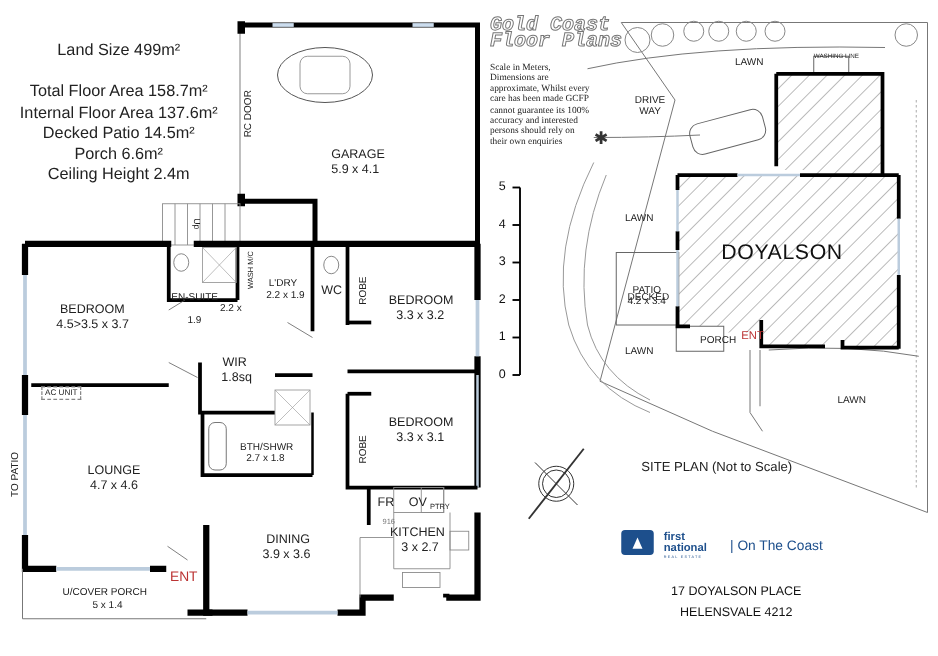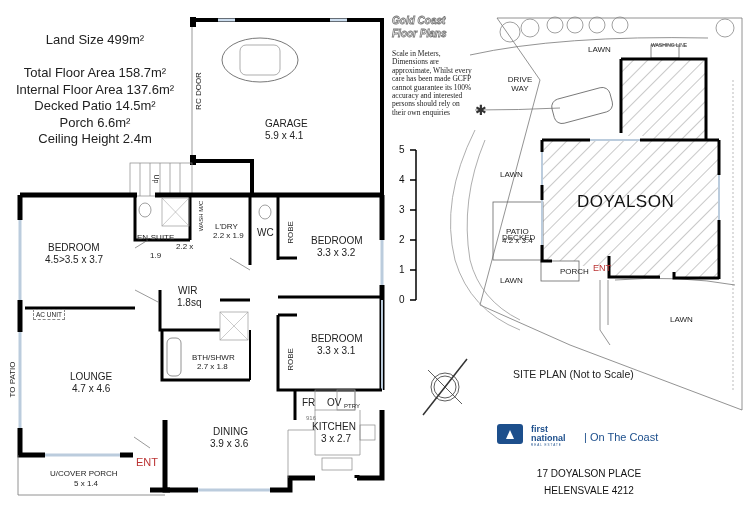--- a/index.html
+++ b/index.html
@@ -4,21 +4,21 @@
 <style>
   html,body{margin:0;padding:0;background:#fff;}
   body{width:750px;height:525px;position:relative;overflow:hidden;font-family:"Liberation Sans",sans-serif;color:#222;}
   .abs{position:absolute;}
   .info{position:absolute;left:0;width:190px;text-align:center;font-size:13px;color:#222;}
   .room-label{position:absolute;text-align:center;font-size:10px;line-height:12px;color:#222;white-space:nowrap;}
   .small{font-size:8px;line-height:9px;}
   .tiny{font-size:6px;}
   .ent{color:#b33;font-size:11px;}
   svg{position:absolute;left:0;top:0;}
-  .gc-title{position:absolute;left:392px;top:14px;font-family:Liberation Sans, sans-serif;font-style:italic;font-weight:bold;font-size:10px;line-height:13px;color:#fff;-webkit-text-stroke:0.8px #777;}
+  .gc-title{position:absolute;left:392px;top:14px;font-family:Liberation Mono, monospace;font-style:italic;font-weight:bold;font-size:16px;line-height:13px;color:#fff;-webkit-text-stroke:0.8px #777;}
   .disclaimer{position:absolute;left:392px;top:50px;width:80px;font-family:"Liberation Serif",serif;font-size:7.5px;line-height:8.4px;color:#222;}
   .residence{position:absolute;left:577px;top:192px;font-size:17px;color:#111;letter-spacing:0.5px;}
   .scale-lbl{position:absolute;font-size:10px;color:#111;}
   .site-plan{position:absolute;left:513px;top:368px;font-size:10.5px;color:#222;}
   .addr{position:absolute;left:484px;width:210px;text-align:center;font-size:10px;color:#111;}
   .fn-logo{position:absolute;left:497px;top:424px;width:26px;height:20px;background:#1d4f8c;border-radius:3px;}
   .fn-text{position:absolute;left:531px;font-weight:bold;color:#1d4f8c;}
 </style>
 </head>
 <body>

